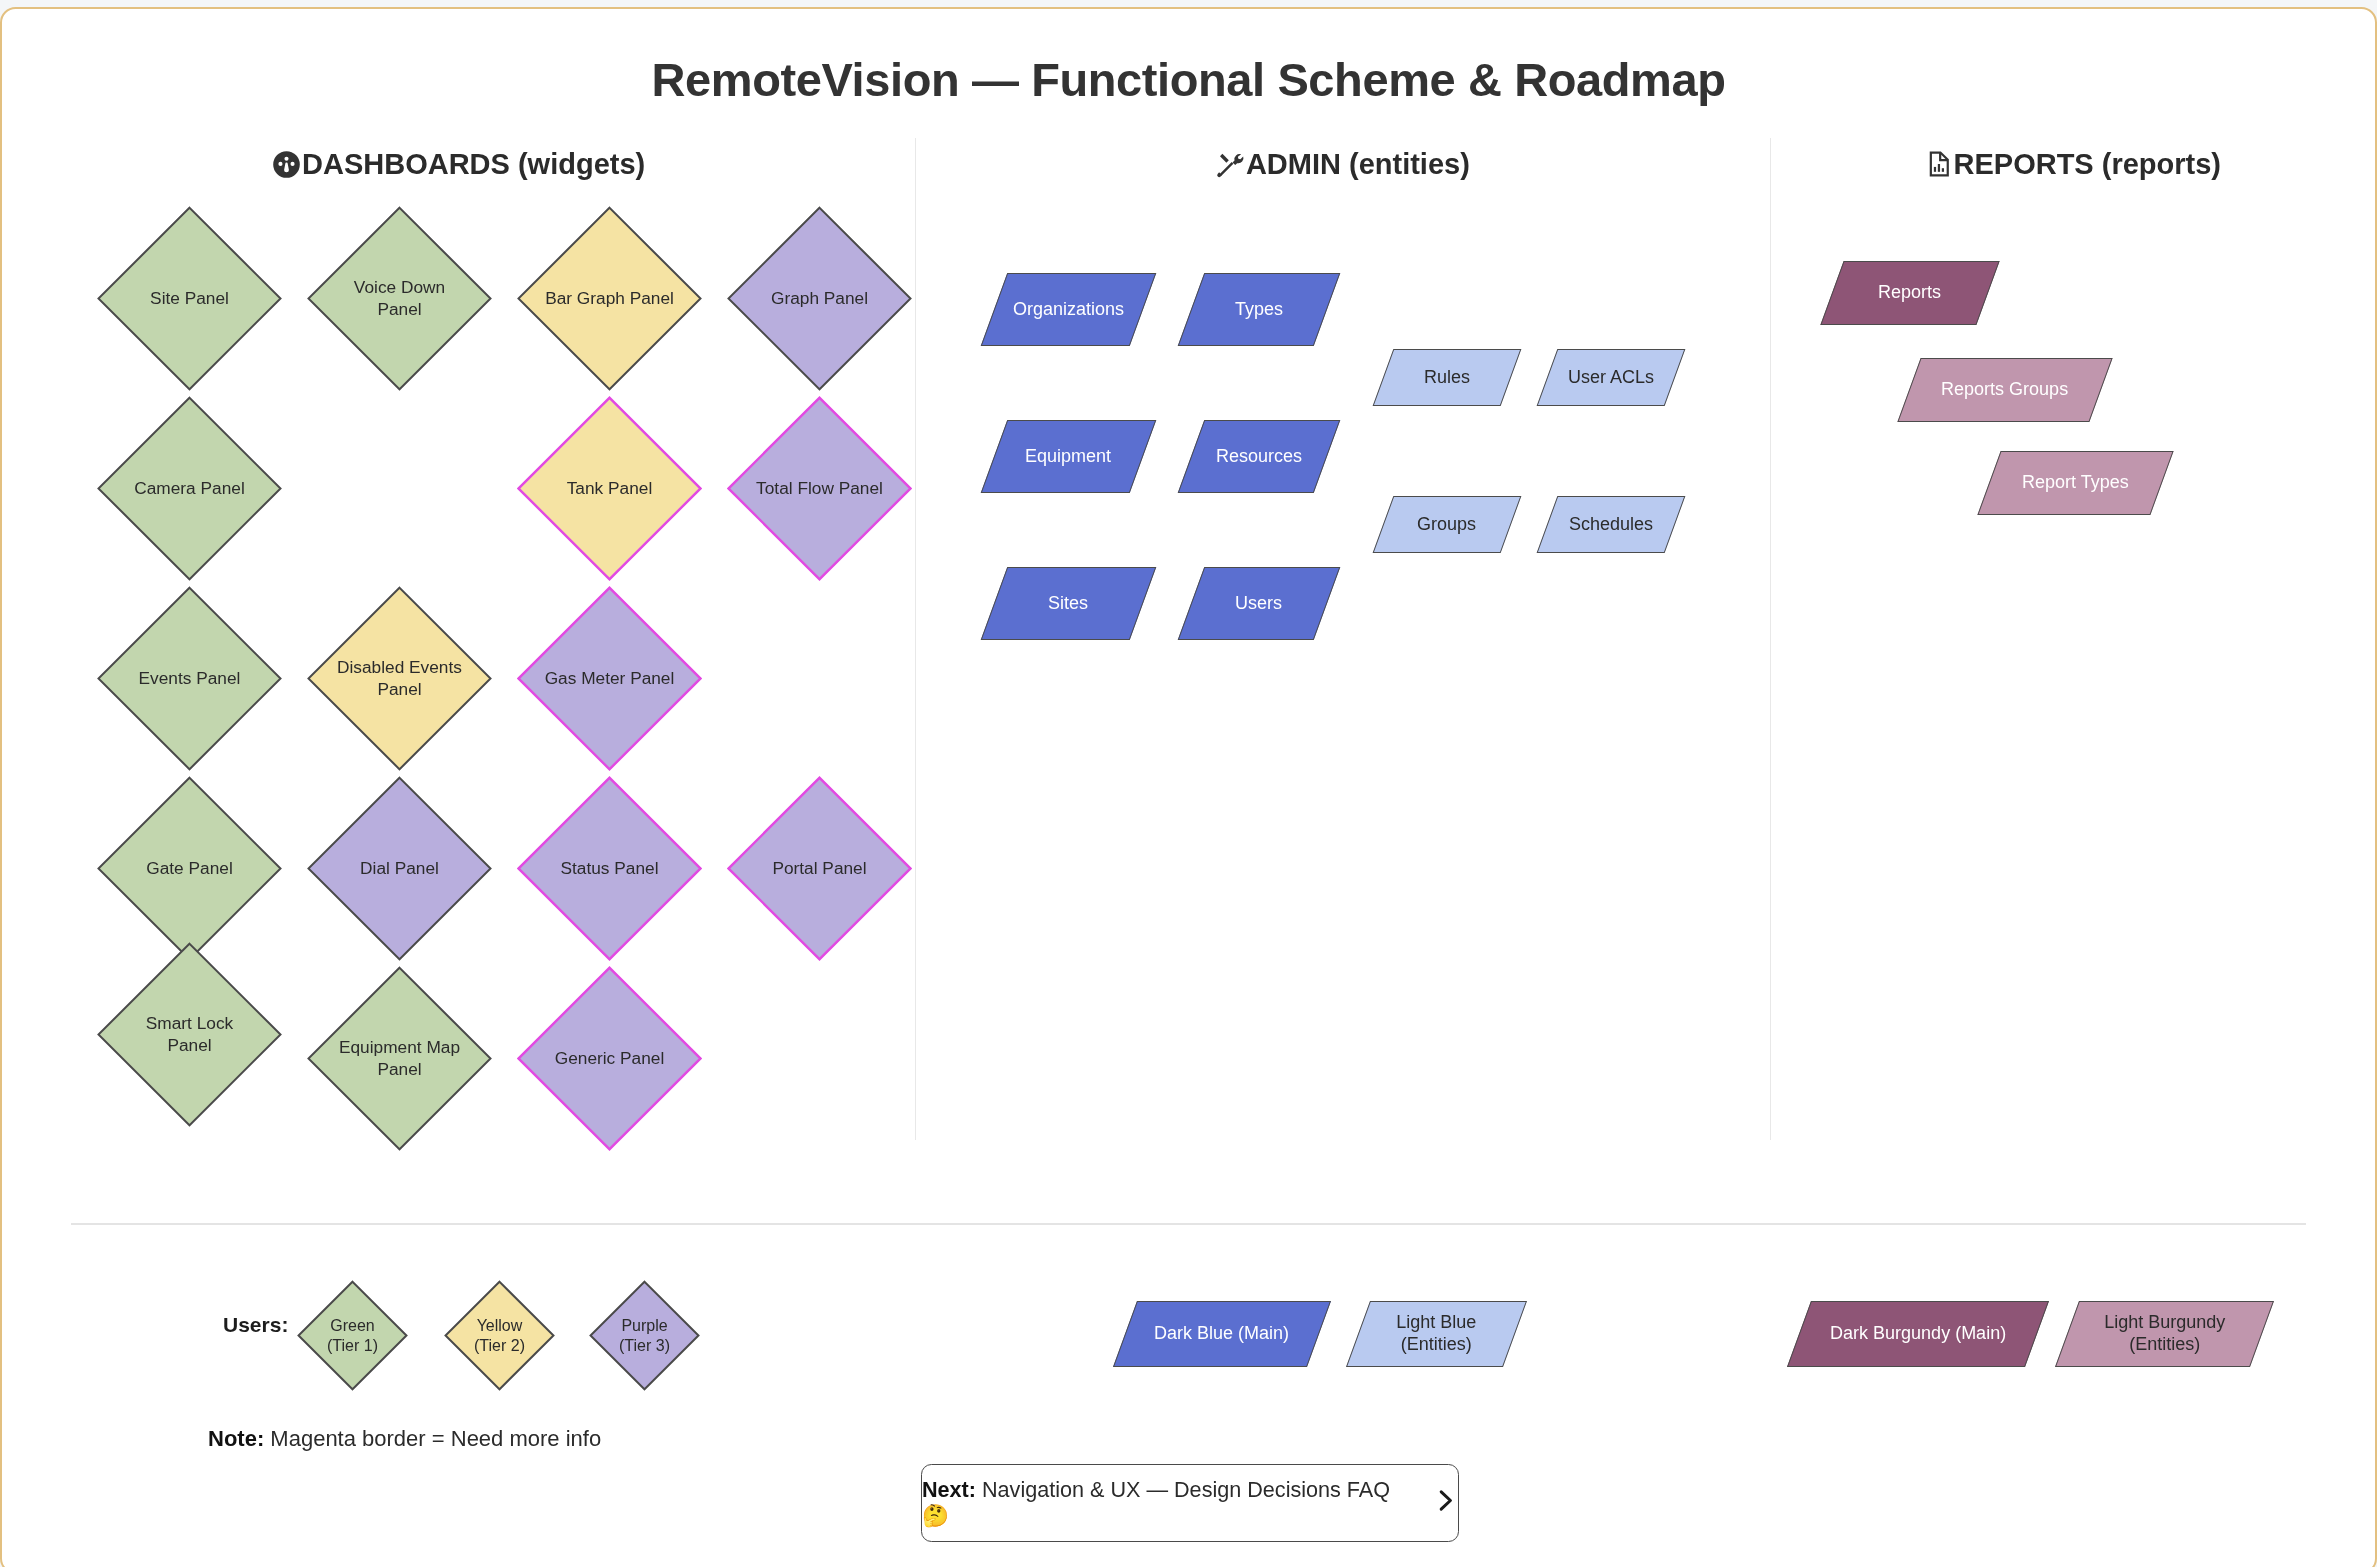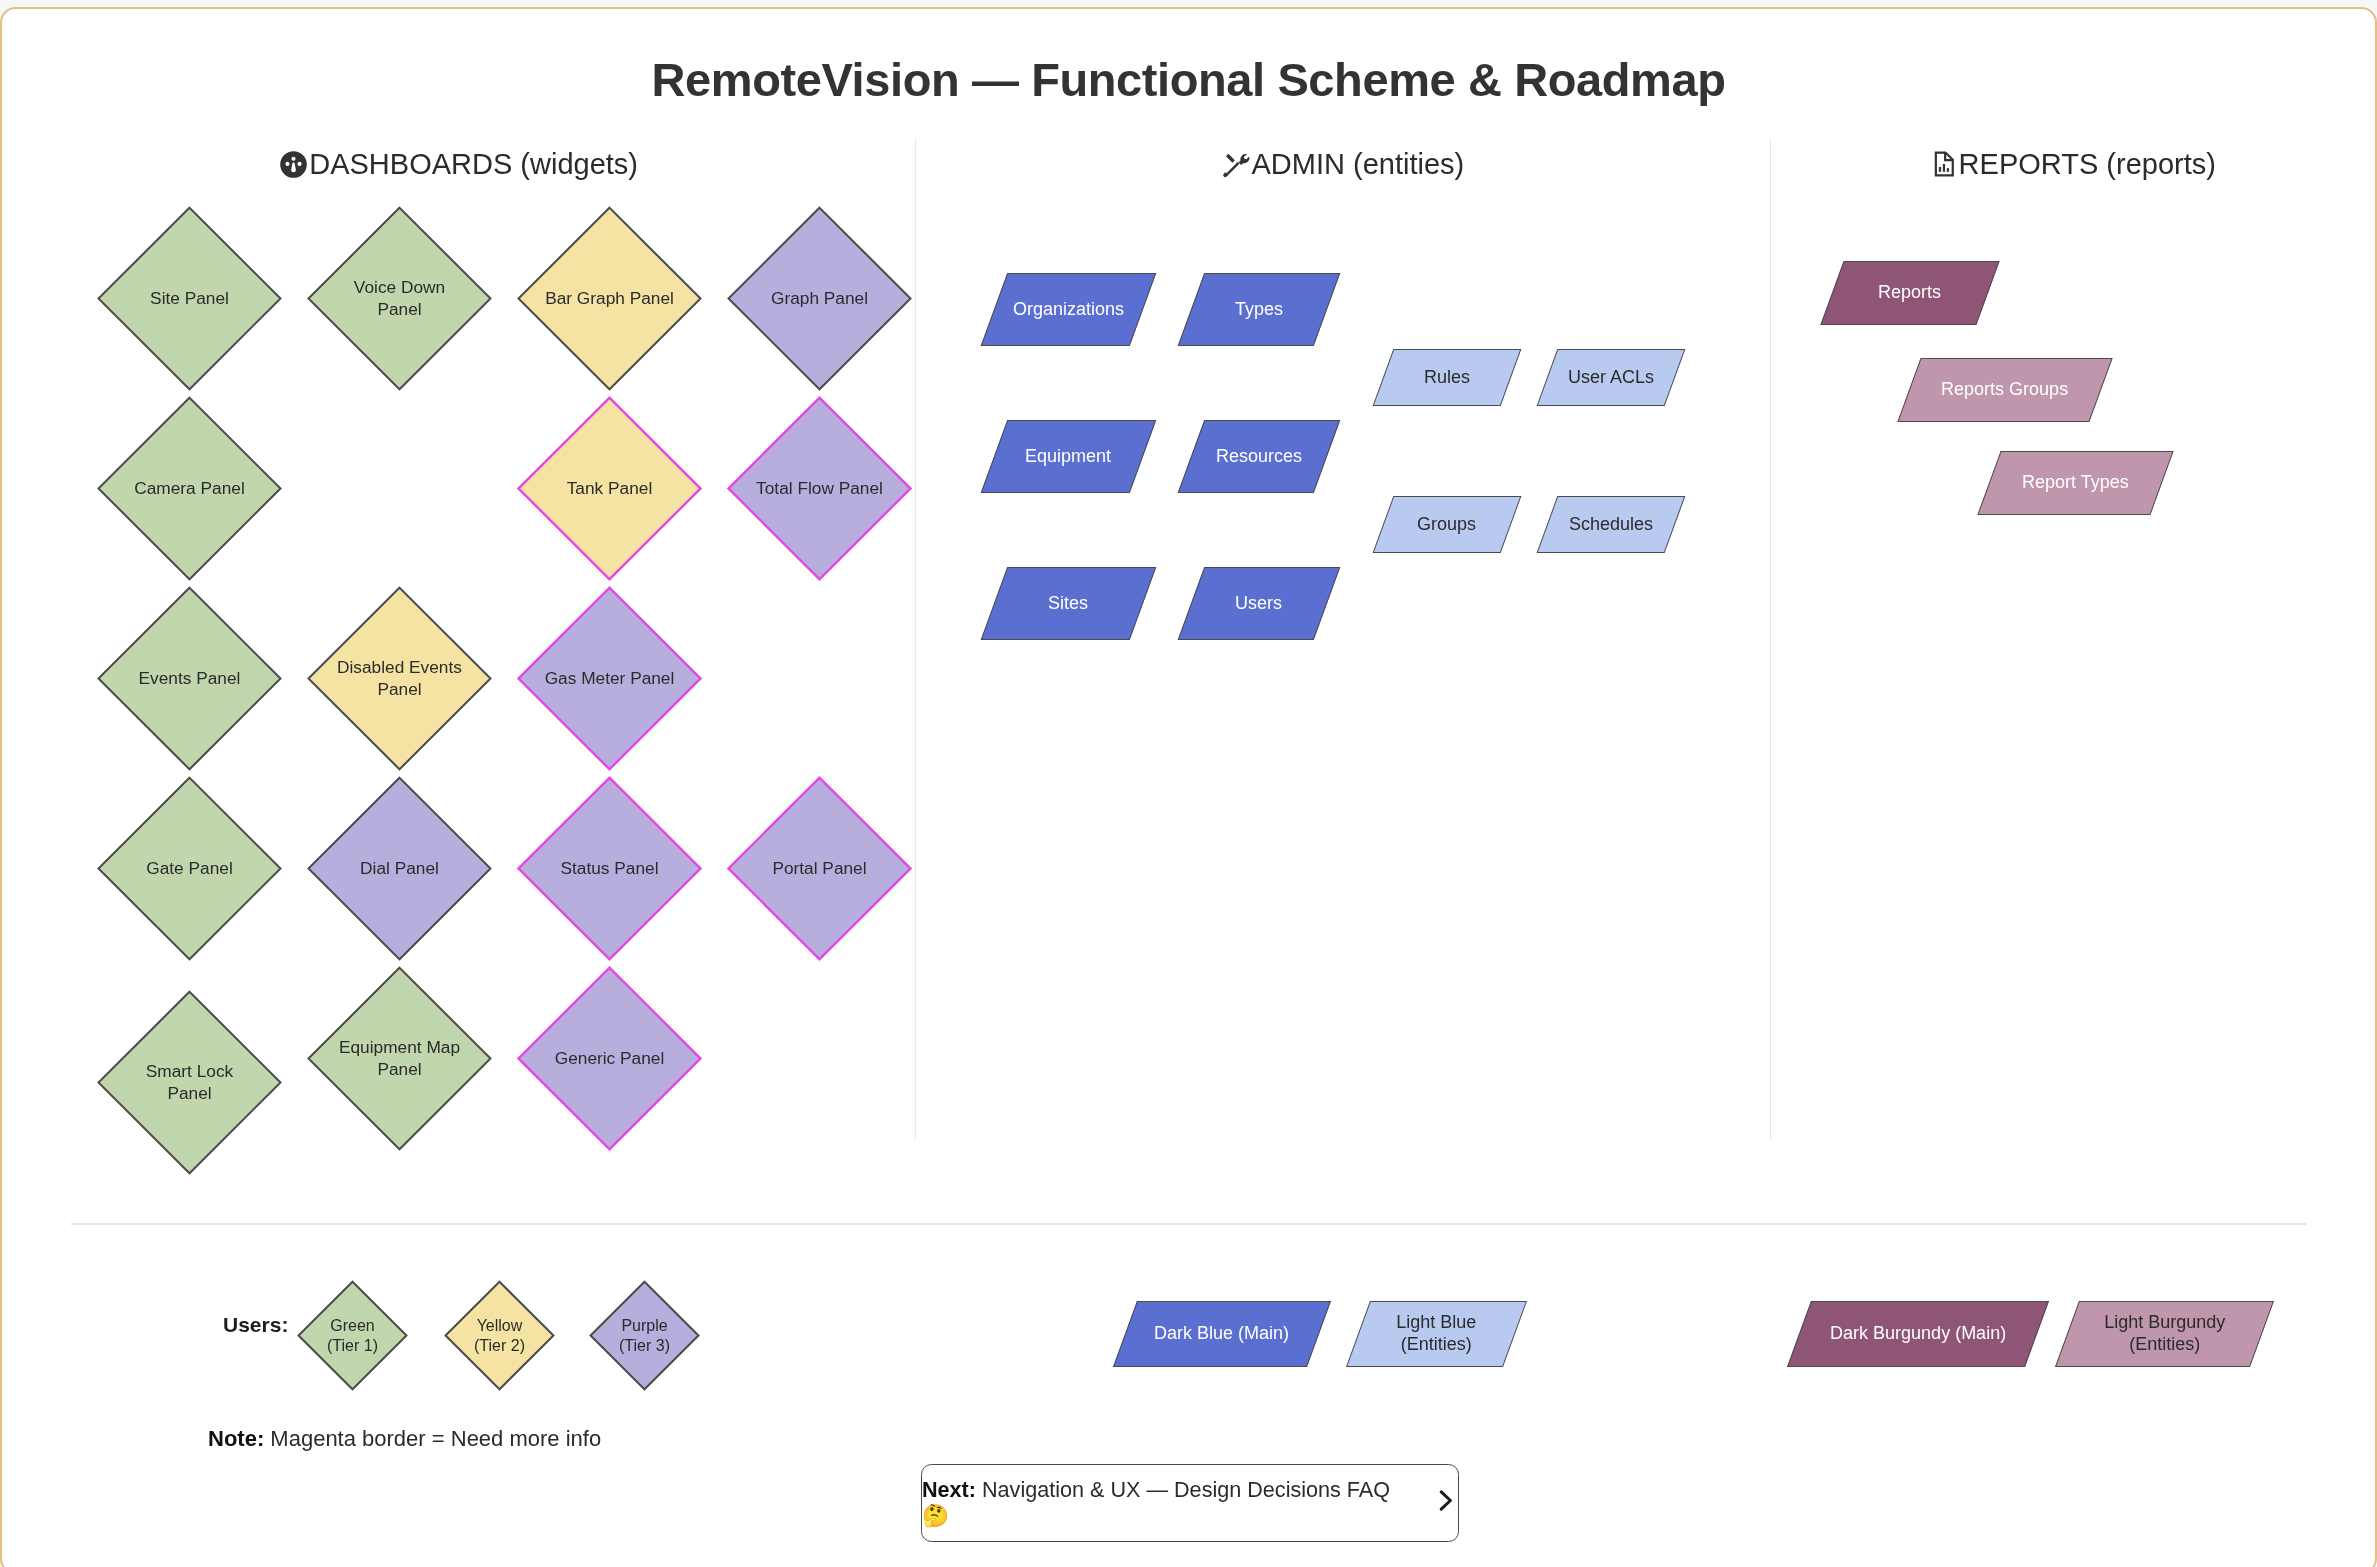--- a/index.html
+++ b/index.html
@@ -33,20 +33,21 @@
   }
   .col { position: relative; }
   .col-dash { width: 914px; }
   .col-admin { width: 854px; border-left: 1.7px solid #e8e8e8; }
   .col-rep { width: 605px; border-left: 1.7px solid #e8e8e8; }
   .col-head {
     display: flex; align-items: center; justify-content: center;
     gap: 1px;
     font-size: 29px; color: #2b2b2b;
     height: 52px;
+    font-weight: bold;
   }
   .col-head svg { display: block; }
 
   
   .dash-grid {
     position: relative;
     margin-top: 15.6px;
     margin-left: 95px;
   }
   .dia-cell {
@@ -231,21 +232,21 @@
               <polygon points="120,2 238,107 120,212 2,107" fill="#b8aedd" stroke="#e24ae2" stroke-width="3"></polygon>
             </svg>
             <div class="dia-label">Status Panel</div>
           </div>
           <div class="dia-cell" style="left: 630px; top: 570px;">
             <svg class="dia" viewBox="0 0 240 214" preserveAspectRatio="none">
               <polygon points="120,2 238,107 120,212 2,107" fill="#b8aedd" stroke="#e24ae2" stroke-width="3"></polygon>
             </svg>
             <div class="dia-label">Portal Panel</div>
           </div>
-          <div class="dia-cell" style="left: 0px; top: 784px;">
+          <div class="dia-cell" style="left: 0px; top: 736px;">
             <svg class="dia" viewBox="0 0 240 214" preserveAspectRatio="none">
               <polygon points="120,2 238,107 120,212 2,107" fill="#c2d6ae" stroke="#4a4a4a" stroke-width="2.5"></polygon>
             </svg>
             <div class="dia-label">Smart Lock Panel</div>
           </div>
           <div class="dia-cell" style="left: 210px; top: 760px;">
             <svg class="dia" viewBox="0 0 240 214" preserveAspectRatio="none">
               <polygon points="120,2 238,107 120,212 2,107" fill="#c2d6ae" stroke="#4a4a4a" stroke-width="2.5"></polygon>
             </svg>
             <div class="dia-label">Equipment Map Panel</div>

